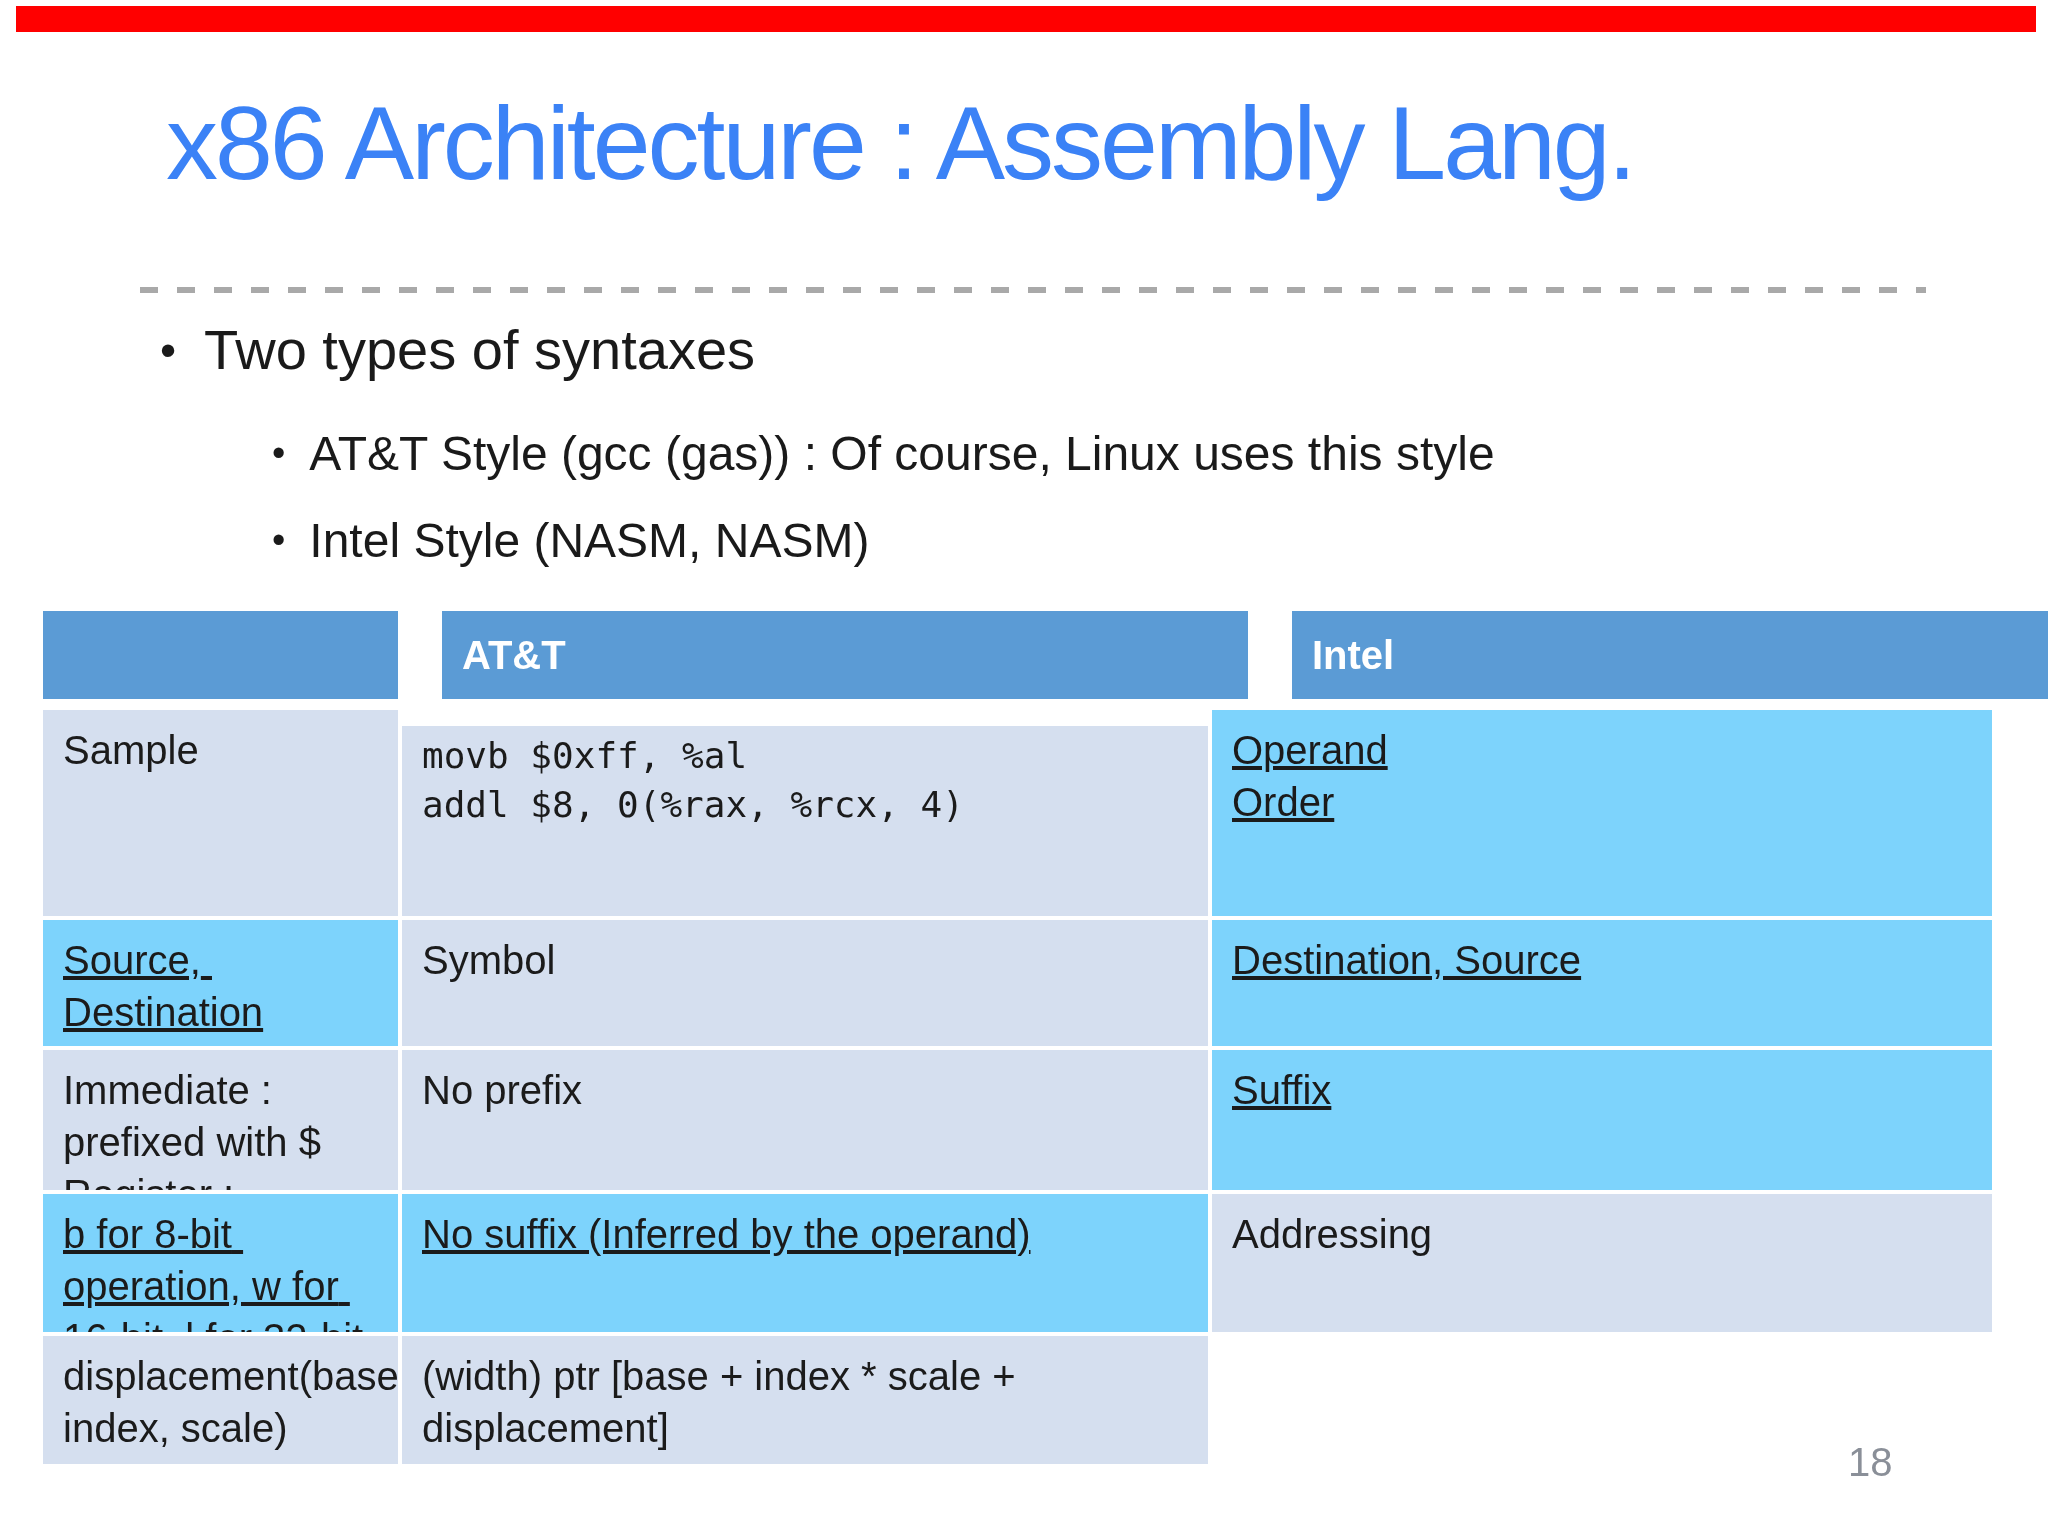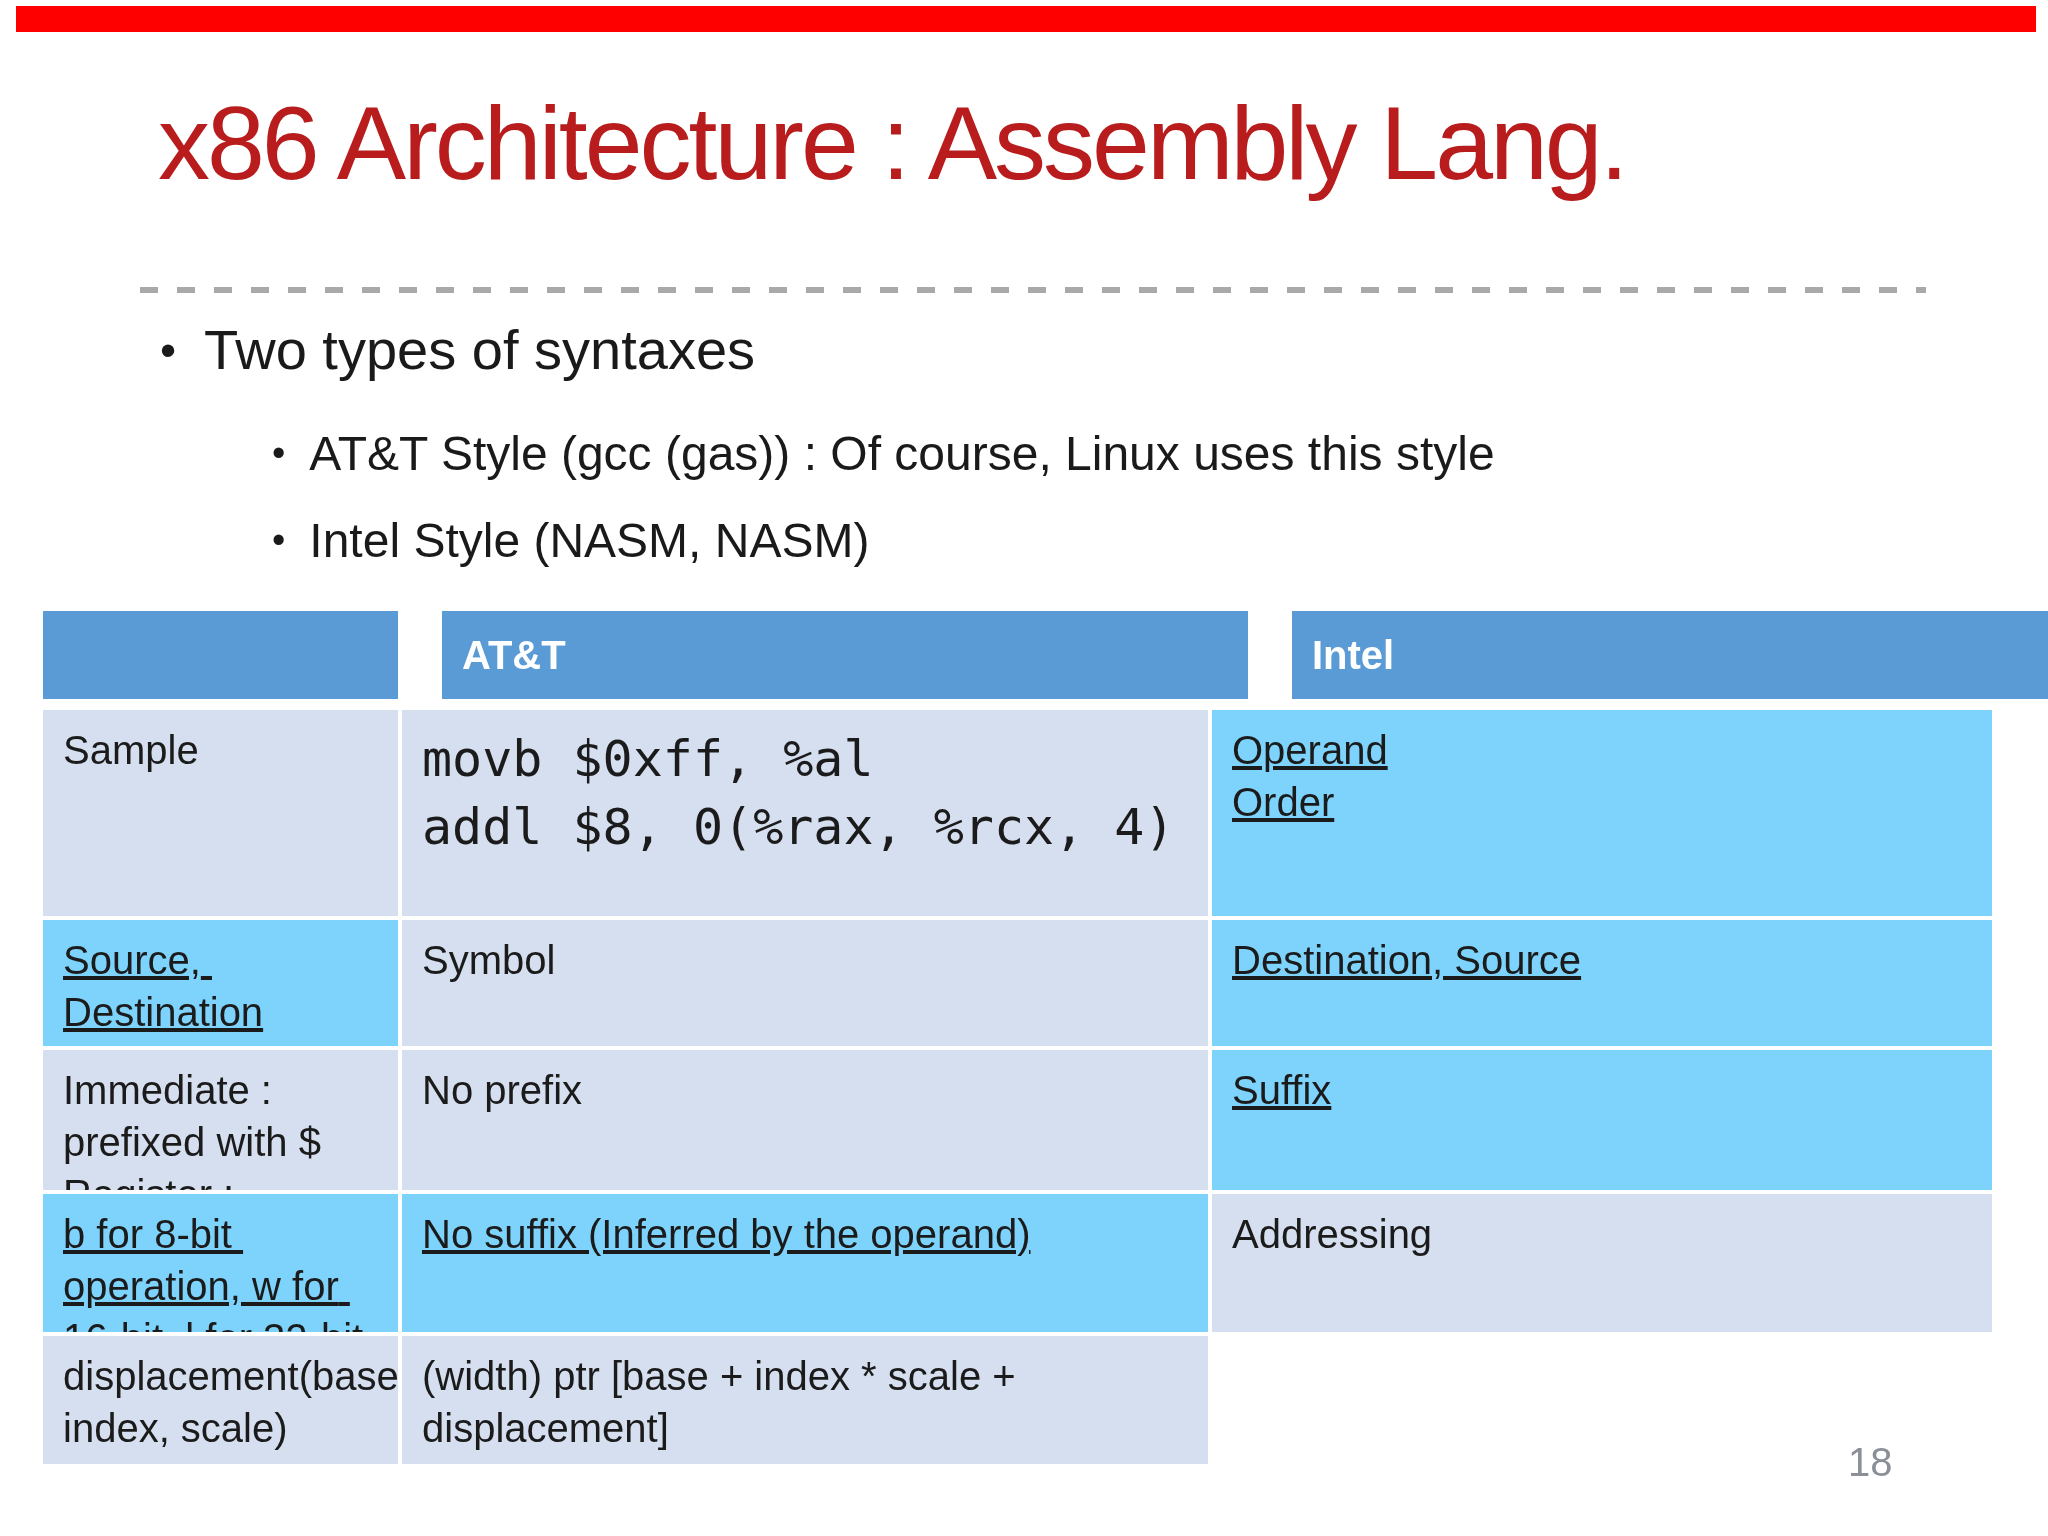--- a/index.html
+++ b/index.html
@@ -5,22 +5,22 @@
   html,body{margin:0;padding:0;background:#ffffff;}
   .slide{
     position:relative;width:2048px;height:1536px;background:#ffffff;
     overflow:hidden;font-family:"Liberation Sans",sans-serif;color:#1b1b1b;
   }
   .top-bar{
     position:absolute;left:16px;top:6px;width:2020px;height:26px;
     background:#ff0000;
   }
   .title{
-    position:absolute;left:158px;top:84px;margin:0;
-    font-size:104px;font-weight:400;letter-spacing:-3px;color:#b91c1c;
+    position:absolute;left:166px;top:84px;margin:0;
+    font-size:104px;font-weight:400;letter-spacing:-3px;color:#3b82f6;
     white-space:nowrap;line-height:1.15;
   }
   .divider{
     position:absolute;left:140px;top:287px;width:1786px;height:6px;
     background:repeating-linear-gradient(to right,#a9a9a9 0 18px,transparent 18px 37px);
   }
   .bullet{position:absolute;display:flex;align-items:flex-start;color:#1a1a1a;}
   .bullet .dot{flex:0 0 auto;}
   .bullet.l1{left:160px;top:318px;font-size:56px;line-height:1.15;}
   .bullet.l1 .dot{font-size:46px;margin:6px 28px 0 0;}
@@ -38,21 +38,21 @@
     box-sizing:border-box;
   }
   .tbody{grid-template-rows:206px 126px 140px 138px 128px;border-radius:20px;}
   .cell{
     box-sizing:border-box;padding:14px 18px 6px 20px;
     font-size:40px;line-height:1.3;white-space:pre-wrap;
     overflow:hidden;
   }
   .cell.code{
     font-family:"DejaVu Sans Mono","Liberation Mono",monospace;
-    font-size:50px;line-height:1.35;padding-top:16px;
+    font-size:36px;line-height:1.35;padding-top:6px;margin-top:16px;
   }
   .band-a{background:#d5dfef;}
   .band-b{background:#7dd3fc;text-decoration:underline;}
   .page-number{
     position:absolute;left:1848px;top:1442px;z-index:1;
     font-size:40px;line-height:1;color:#8a8f98;
   }
 </style>
 </head>
 <body>

